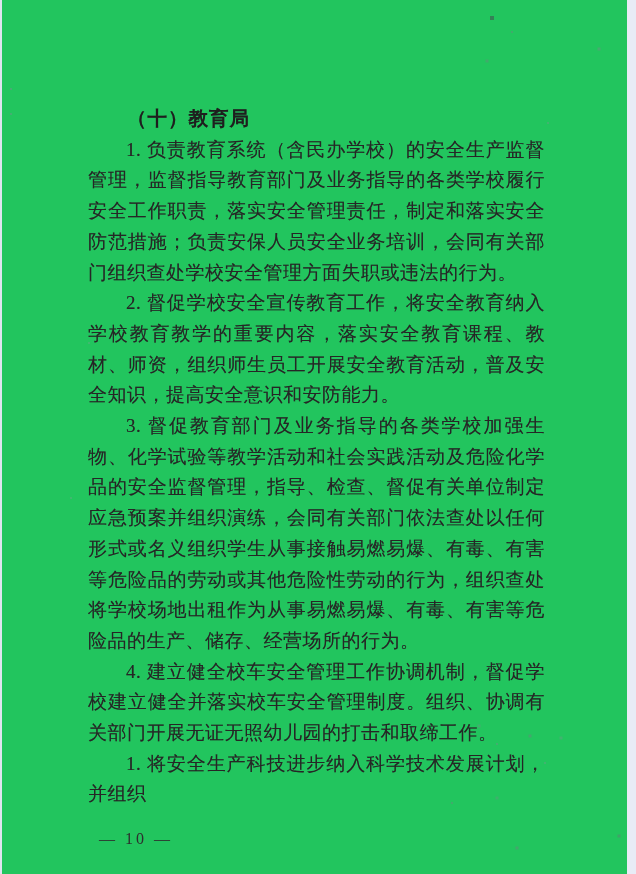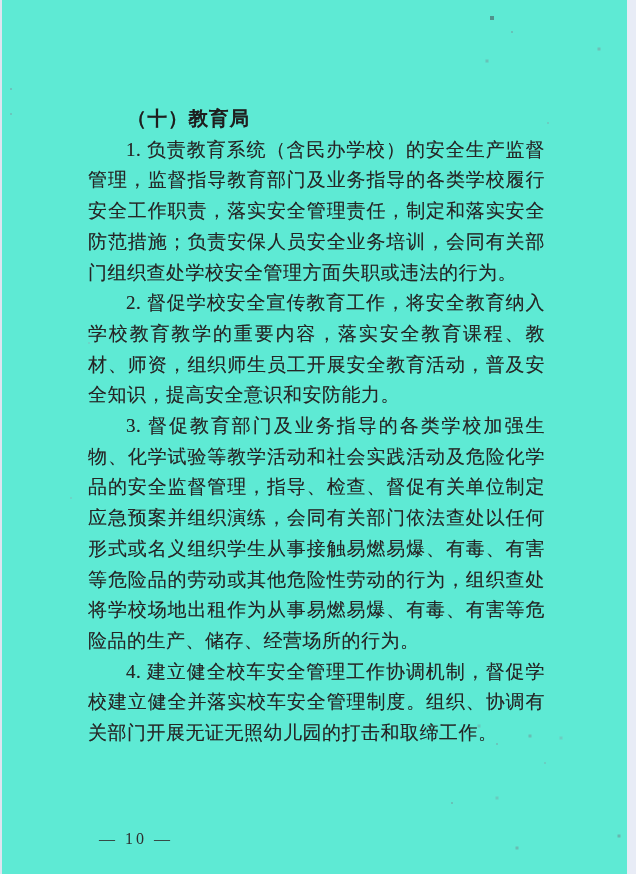--- a/index.html
+++ b/index.html
@@ -11,21 +11,21 @@
     height: 874px;
     position: relative;
     overflow: hidden;
     background: #ffffff;
     font-family: "Liberation Serif", "DejaVu Serif", serif;
   }
   .page {
     position: absolute;
     left: 0; top: 0;
     width: 636px; height: 874px;
-    background: #5eead4;
+    background: #22c55e;
   }
   
   .edge-left {
     position: absolute;
     left: 0; top: 0;
     width: 2px; height: 100%;
     background: #dfe4f0;
   }
   .edge-right {
     position: absolute;
@@ -114,18 +114,19 @@
 
     <p>1. 负责教育系统（含民办学校）的安全生产监督管理，监督指导教育部门及业务指导的各类学校履行安全工作职责，落实安全管理责任，制定和落实安全防范措施；负责安保人员安全业务培训，会同有关部门组织查处学校安全管理方面失职或违法的行为。</p>
 
     <p>2. 督促学校安全宣传教育工作，将安全教育纳入学校教育教学的重要内容，落实安全教育课程、教材、师资，组织师生员工开展安全教育活动，普及安全知识，提高安全意识和安防能力。</p>
 
     <p>3. 督促教育部门及业务指导的各类学校加强生物、化学试验等教学活动和社会实践活动及危险化学品的安全监督管理，指导、检查、督促有关单位制定应急预案并组织演练，会同有关部门依法查处以任何形式或名义组织学生从事接触易燃易爆、有毒、有害等危险品的劳动或其他危险性劳动的行为，组织查处将学校场地出租作为从事易燃易爆、有毒、有害等危险品的生产、储存、经营场所的行为。</p>
 
     <p>4. 建立健全校车安全管理工作协调机制，督促学校建立健全并落实校车安全管理制度。组织、协调有关部门开展无证无照幼儿园的打击和取缔工作。</p>
 
 
+    <p>1. 将安全生产科技进步纳入科学技术发展计划，并组织</p>
 
   </div>
 
   <div class="footer">— 10 —</div>
 
 </div>
 
 </body></html>

